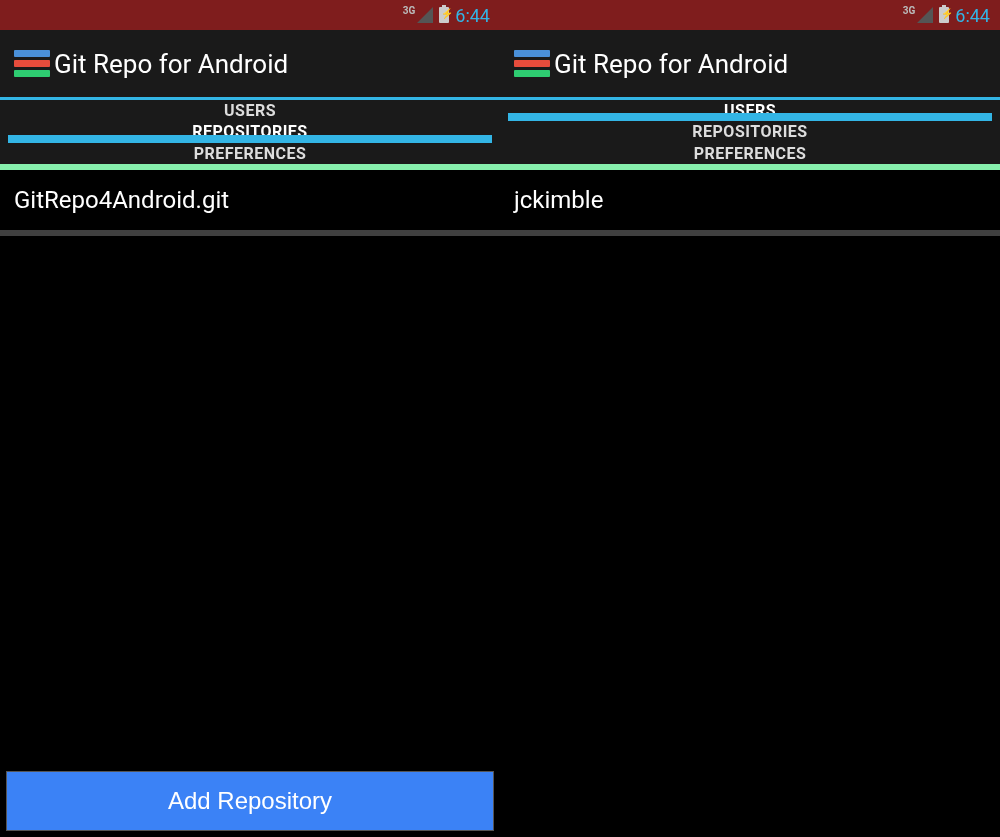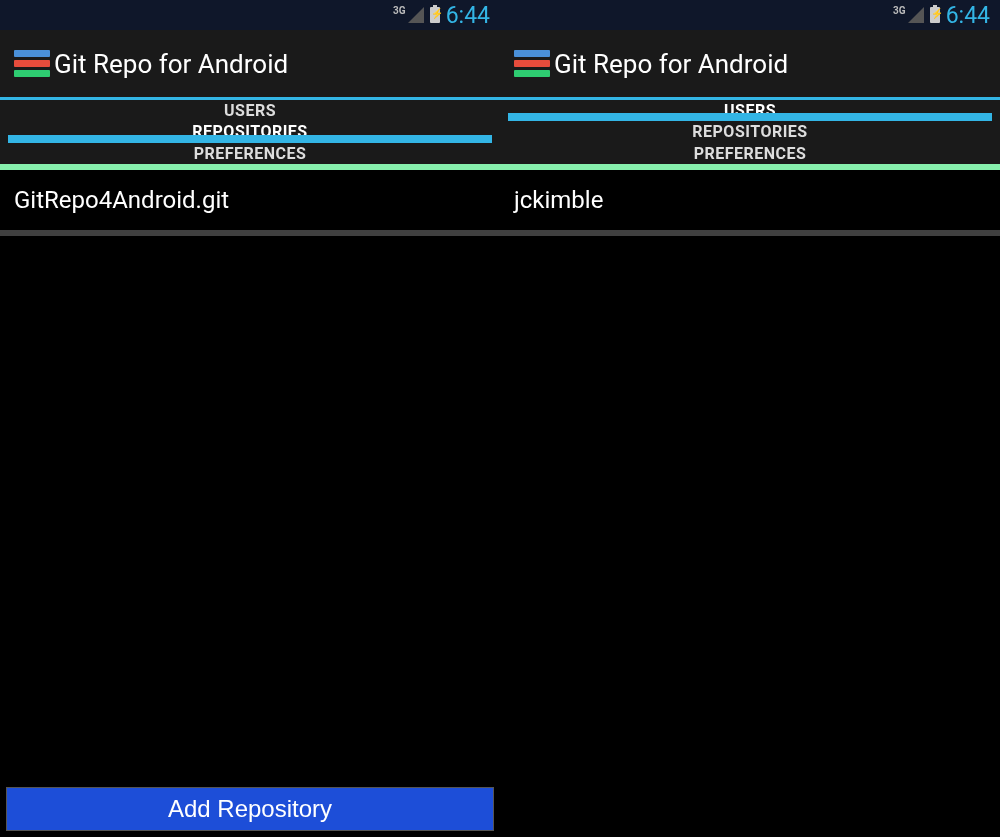--- a/index.html
+++ b/index.html
@@ -17,21 +17,21 @@
     }
     .screen {
       width: 500px;
       height: 837px;
       display: flex;
       flex-direction: column;
       position: relative;
     }
     .status-bar {
       height: 30px;
-      background: #0f172a;
+      background: #7f1d1d;
       display: flex;
       justify-content: flex-end;
       align-items: center;
       padding-right: 10px;
       gap: 6px;
     }
     .status-3g {
       color: #bbb;
       font-size: 10px;
       font-weight: bold;
@@ -66,21 +66,21 @@
     .battery-bolt {
       position: absolute;
       top: 2px;
       left: 2px;
       color: #333;
       font-size: 10px;
       line-height: 10px;
     }
     .status-time {
       color: #33b5e5;
-      font-size: 23px;
+      font-size: 18px;
       font-weight: 400;
     }
     .app-header {
       background: #1a1a1a;
       height: 70px;
       display: flex;
       align-items: center;
       padding: 0 14px;
       border-bottom: 3px solid #33b5e5;
       gap: 4px;
@@ -155,22 +155,22 @@
       font-size: 24px;
       border-bottom: 6px solid #404040;
       cursor: pointer;
     }
     .bottom-bar {
       padding: 6px;
       background: #000;
     }
     .add-button {
       width: 100%;
-      height: 44px;
-      background: #1d4ed8;
+      height: 60px;
+      background: #3b82f6;
       border: 1px solid #555;
       color: #fff;
       font-size: 24px;
       font-weight: 400;
       cursor: pointer;
     }
   </style>
 </head>
 <body>
 

